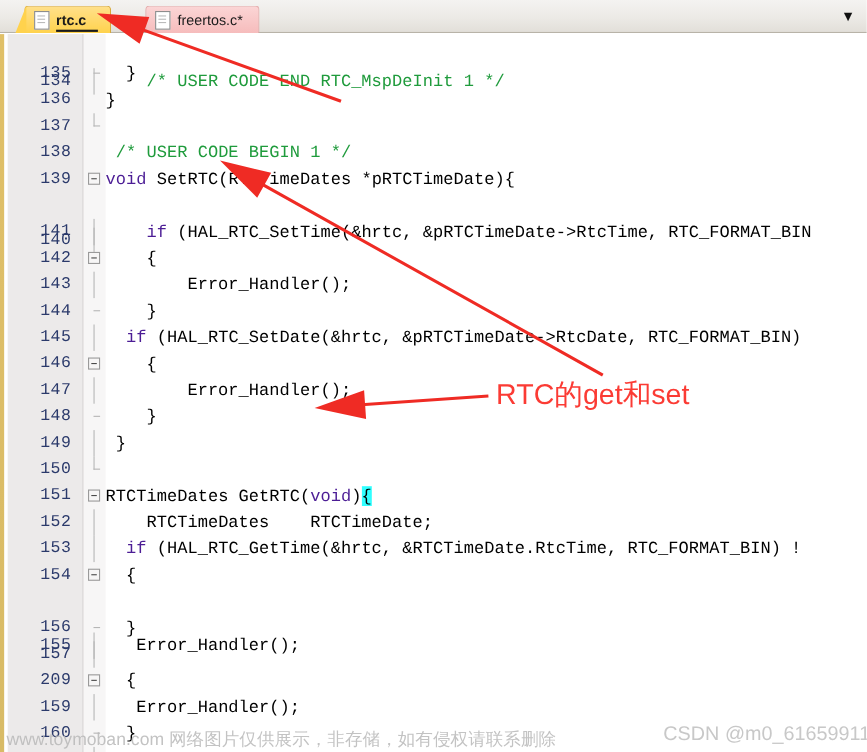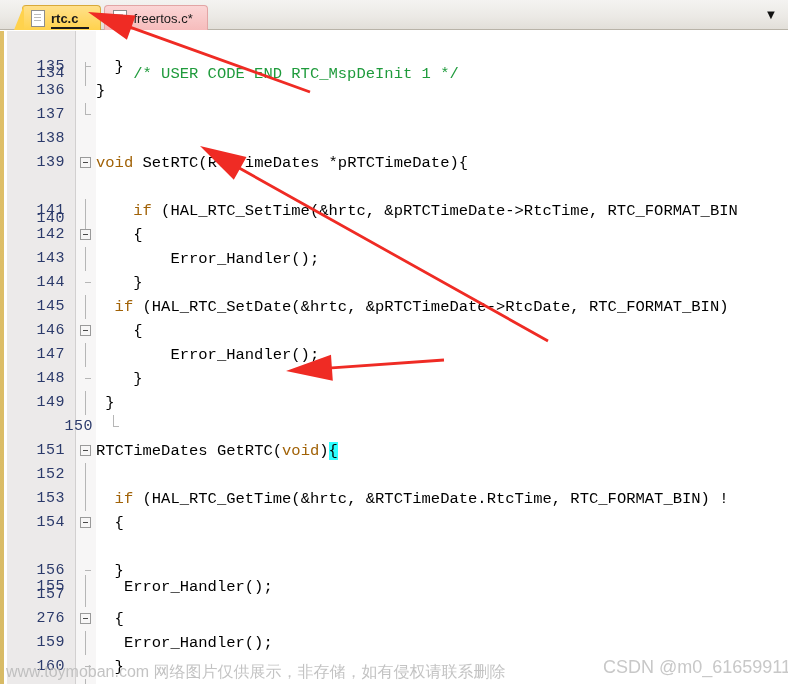--- a/index.html
+++ b/index.html
@@ -34,20 +34,21 @@
     background: linear-gradient(to bottom, #f4f3f1 0%, #eceae6 55%, #e2dfd9 100%);
     border-bottom: 1px solid #b8b3a8;
     box-sizing: border-box;
   }
   #tab-strip {
     position: absolute;
     left: 22px; top: 2px;
     height: 28px;
     display: flex;
     align-items: flex-end;
+    gap: 28px;
   }
   .tab {
     position: relative;
     height: 25px;
     display: flex;
     align-items: center;
     padding: 0 14px 0 8px;
     box-sizing: border-box;
     font-size: 13px;
     color: #1a1a1a;
@@ -219,21 +220,21 @@
     left: 96px;
     top: 0;
     font-family: "Liberation Mono", monospace;
     font-size: 15.5px;
     color: #000000;
     letter-spacing: 0px;
   }
 
   
   .c-comment  { color: #1f9b3c; }
-  .c-keyword  { color: #a16207; }
+  .c-keyword  { color: #4c1d95; }
   .c-string   { color: #d6349b; }
   .c-plain    { color: #000000; }
   .c-brace-hl { background: #30ffff; color: #000000; }
 
   
   #annotations {
     position: absolute;
     left: 0; top: 0;
     width: 788px; height: 684px;
     pointer-events: none;
@@ -295,57 +296,58 @@
   <div id="code-area">
     <div id="left-accent"></div>
     <div id="left-accent2"></div>
     <div id="gutter"></div>
     <div id="fold-column"></div>
     <div class="code-lines" id="code-lines">
         <div class="line" style="top: 0px; position: absolute; left: 0px; width: 788px; margin-top: 31px;"><span class="lineno">134</span><span class="guide"></span><span class="code-text" style="left: 133.2px;"><span class="c-comment">/* USER CODE END RTC_MspDeInit 1 */</span></span></div>
         <div class="line" style="top: 24px; position: absolute; left: 0px; width: 788px;"><span class="lineno">135</span><span class="guide tick"></span><span class="code-text" style="left: 114.6px;"><span class="c-plain">}</span></span></div>
         <div class="line" style="top: 48px; position: absolute; left: 0px; width: 788px;"><span class="lineno">136</span><span class="code-text" style="left: 96px;"><span class="c-plain">}</span></span></div>
         <div class="line" style="top: 72px; position: absolute; left: 0px; width: 788px;"><span class="lineno">137</span><span class="guide corner"></span><span class="code-text" style="left: 96px;"></span></div>
-        <div class="line" style="top: 96px; position: absolute; left: 0px; width: 788px;"><span class="lineno">138</span></div>
+        <div class="line" style="top: 96px; position: absolute; left: 0px; width: 788px;"><span class="lineno">138</span><span class="code-text" style="left: 105.3px;"><span class="c-comment">/* USER CODE BEGIN 1 */</span></span></div>
         <div class="line" style="top: 120px; position: absolute; left: 0px; width: 788px;"><span class="lineno">139</span><span class="fold"></span><span class="code-text" style="left: 96px;"><span class="c-keyword">void</span><span class="c-plain"> SetRTC(RTCTimeDates *pRTCTimeDate){</span></span></div>
         <div class="line" style="top: 144px; position: absolute; left: 0px; width: 788px; margin-top: 32px;"><span class="lineno">140</span><span class="guide"></span><span class="code-text" style="left: 96px;"></span></div>
         <div class="line" style="top: 168px; position: absolute; left: 0px; width: 788px;"><span class="lineno">141</span><span class="guide"></span><span class="code-text" style="left: 133.2px;"><span class="c-keyword">if</span><span class="c-plain"> (HAL_RTC_SetTime(&amp;hrtc, &amp;pRTCTimeDate-&gt;RtcTime, RTC_FORMAT_BIN</span></span></div>
         <div class="line" style="top: 192px; position: absolute; left: 0px; width: 788px;"><span class="lineno">142</span><span class="fold"></span><span class="code-text" style="left: 133.2px;"><span class="c-plain">{</span></span></div>
         <div class="line" style="top: 216px; position: absolute; left: 0px; width: 788px;"><span class="lineno">143</span><span class="guide"></span><span class="code-text" style="left: 170.4px;"><span class="c-plain">Error_Handler();</span></span></div>
         <div class="line" style="top: 240px; position: absolute; left: 0px; width: 788px;"><span class="lineno">144</span><span class="guide tick"></span><span class="code-text" style="left: 133.2px;"><span class="c-plain">}</span></span></div>
         <div class="line" style="top: 264px; position: absolute; left: 0px; width: 788px;"><span class="lineno">145</span><span class="guide"></span><span class="code-text" style="left: 114.6px;"><span class="c-keyword">if</span><span class="c-plain"> (HAL_RTC_SetDate(&amp;hrtc, &amp;pRTCTimeDate-&gt;RtcDate, RTC_FORMAT_BIN)</span></span></div>
         <div class="line" style="top: 288px; position: absolute; left: 0px; width: 682px;"><span class="lineno">146</span><span class="fold"></span><span class="code-text" style="left: 133.2px;"><span class="c-plain">{</span></span></div>
         <div class="line" style="top: 312px; position: absolute; left: 0px; width: 788px;"><span class="lineno">147</span><span class="guide"></span><span class="code-text" style="left: 170.4px;"><span class="c-plain">Error_Handler();</span></span></div>
         <div class="line" style="top: 336px; position: absolute; left: 0px; width: 788px;"><span class="lineno">148</span><span class="guide tick"></span><span class="code-text" style="left: 133.2px;"><span class="c-plain">}</span></span></div>
         <div class="line" style="top: 360px; position: absolute; left: 0px; width: 788px;"><span class="lineno">149</span><span class="guide"></span><span class="code-text" style="left: 105.3px;"><span class="c-plain">}</span></span></div>
-        <div class="line" style="top: 384px; position: absolute; left: 0px; width: 692px; margin-left: 28px;"><span class="lineno">150</span><span class="guide corner"></span><span class="code-text" style="left: 96px;"></span></div>
+        <div class="line" style="top: 384px; position: absolute; left: 0px; width: 692px;"><span class="lineno">150</span><span class="guide corner"></span><span class="code-text" style="left: 96px;"></span></div>
         <div class="line" style="top: 408px; position: absolute; left: 0px; width: 788px;"><span class="lineno">151</span><span class="fold"></span><span class="code-text" style="left: 96px;"><span class="c-plain">RTCTimeDates GetRTC(</span><span class="c-keyword">void</span><span class="c-plain">)</span><span class="c-brace-hl">{</span></span></div>
-        <div class="line" style="top: 432px; position: absolute; left: 0px; width: 788px;"><span class="lineno">152</span><span class="guide"></span></div>
+        <div class="line" style="top: 432px; position: absolute; left: 0px; width: 788px;"><span class="lineno">152</span><span class="guide"></span><span class="code-text" style="left: 133.2px;"><span class="c-plain">RTCTimeDates    RTCTimeDate;</span></span></div>
         <div class="line" style="top: 456px; position: absolute; left: 0px; width: 788px;"><span class="lineno">153</span><span class="guide"></span><span class="code-text" style="left: 114.6px;"><span class="c-keyword">if</span><span class="c-plain"> (HAL_RTC_GetTime(&amp;hrtc, &amp;RTCTimeDate.RtcTime, RTC_FORMAT_BIN) !</span></span></div>
         <div class="line" style="top: 480px; position: absolute; left: 0px; width: 788px;"><span class="lineno">154</span><span class="fold"></span><span class="code-text" style="left: 114.6px;"><span class="c-plain">{</span></span></div>
         <div class="line" style="top: 504px; position: absolute; left: 0px; width: 788px; margin-top: 40px;"><span class="lineno">155</span><span class="guide"></span><span class="code-text" style="left: 123.9px;"><span class="c-plain">Error_Handler();</span></span></div>
         <div class="line" style="top: 528px; position: absolute; left: 0px; width: 788px;"><span class="lineno">156</span><span class="guide tick"></span><span class="code-text" style="left: 114.6px;"><span class="c-plain">}</span></span></div>
         <div class="line" style="top: 552px; position: absolute; left: 0px; width: 708px;"><span class="lineno">157</span><span class="guide"></span></div>
-        <div class="line" style="top: 576px; position: absolute; left: 0px; width: 788px;"><span class="lineno">276</span><span class="fold"></span><span class="code-text" style="left: 114.6px;"><span class="c-plain">{</span></span></div>
+        <div class="line" style="top: 576px; position: absolute; left: 0px; width: 788px;"><span class="lineno">209</span><span class="fold"></span><span class="code-text" style="left: 114.6px;"><span class="c-plain">{</span></span></div>
         <div class="line" style="top: 600px; position: absolute; left: 0px; width: 788px;"><span class="lineno">159</span><span class="guide"></span><span class="code-text" style="left: 123.9px;"><span class="c-plain">Error_Handler();</span></span></div>
         <div class="line" style="top: 624px; position: absolute; left: 0px; width: 788px;"><span class="lineno">160</span><span class="guide tick"></span><span class="code-text" style="left: 114.6px;"><span class="c-plain">}</span></span></div>
         <div class="line" style="top: 648px; position: absolute; left: 0px; width: 788px;"><span class="lineno">161</span><span class="guide"></span><span class="code-text" style="left: 123.9px;"><span class="c-plain">printf(</span><span class="c-string">"Real Time:%d-%d-%d %d:%d:%d\n"</span><span class="c-plain">,</span></span></div>
       </div>
   </div>
 
   <svg id="annotations" viewBox="0 0 788 684" width="788" height="684">
     <defs>
       <marker id="ah" markerWidth="7" markerHeight="7" refX="1.2" refY="3.5" orient="auto" markerUnits="strokeWidth">
         <path d="M0,0 L7,3.5 L0,7 Z" fill="#ef2b24"></path>
       </marker>
     </defs>
     <g id="arrow-group">
         <polygon points="88.0,12.0 135.7,15.4 131.8,26.3 310.5,90.7 309.5,93.3 130.8,28.9 126.9,39.8" fill="#ef2b24"></polygon>
         <polygon points="200.0,146.0 246.5,157.1 240.8,167.3 548.7,339.8 547.3,342.2 239.4,169.7 233.8,179.8" fill="#ef2b24"></polygon>
         <polygon points="286.0,371.0 331.0,354.8 331.8,366.4 443.9,358.6 444.1,361.4 332.0,369.2 332.8,380.8" fill="#ef2b24"></polygon>
       </g>
   </svg>
 
+  <div id="annotation-text">RTC的get和set</div>
 
   <div id="watermark-bottom">www.toymoban.com 网络图片仅供展示，非存储，如有侵权请联系删除</div>
   <div id="watermark-csdn">CSDN @m0_61659911</div>
 
 </div>
 
 </body></html>

